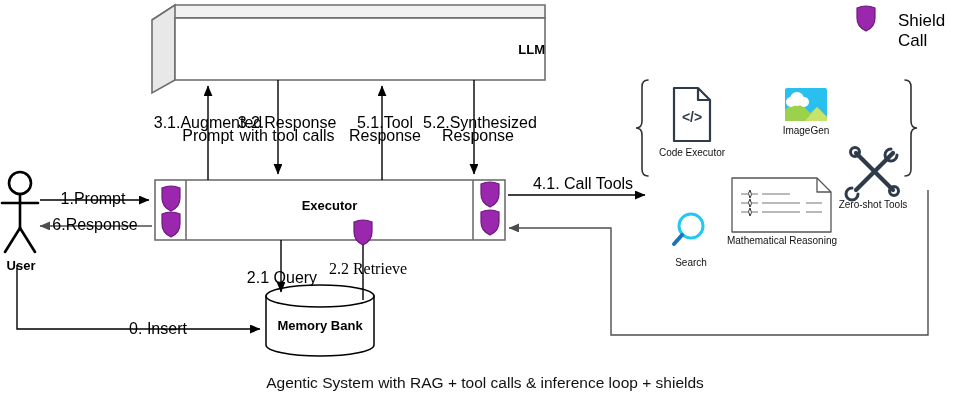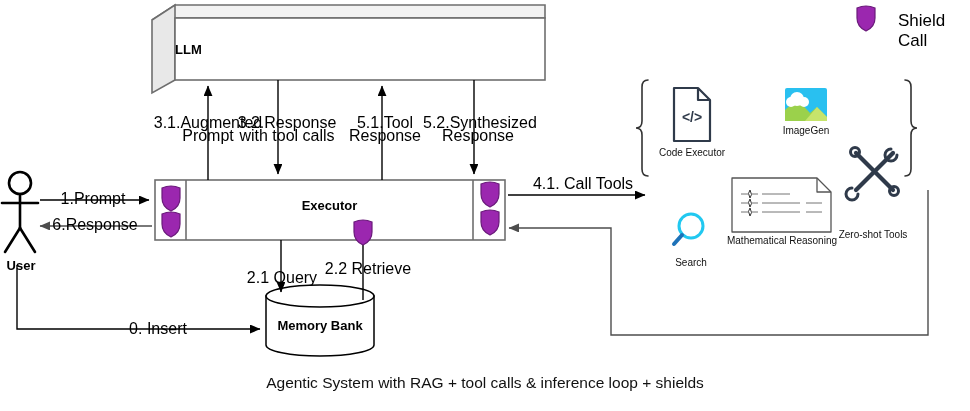--- a/index.html
+++ b/index.html
@@ -145,21 +145,21 @@
       <path d="M481,212 q9,-4 18,0 l0,10 q0,9 -9,13 q-9,-4 -9,-13 Z" fill="#9B27AF" stroke="#6A1B7A" stroke-width="1.2"></path>
     </g>
     <g>
       <path d="M354,222 q9,-4 18,0 l0,10 q0,9 -9,13 q-9,-4 -9,-13 Z" fill="#9B27AF" stroke="#6A1B7A" stroke-width="1.2"></path>
     </g>
     <g>
       <path d="M857,8 q9,-4 18,0 l0,10 q0,9 -9,13 q-9,-4 -9,-13 Z" fill="#9B27AF" stroke="#6A1B7A" stroke-width="1.2"></path>
     </g>
   </svg>
 
-  <div class="abs ttl" style="left:175px;top:42px;width:370px;text-align:left;">LLM</div>
+  <div class="abs ttl" style="left:175px;top:42px;width:370px;text-align:right;">LLM</div>
 
   <div class="abs ttl" style="left:186px;top:198px;width:287px;text-align:center;">Executor</div>
 
   <div class="abs ttl" style="left:266px;top:318px;width:108px;text-align:center;">Memory Bank</div>
 
   <div class="abs ttl" style="left:0px;top:258px;width:42px;text-align:center;">User</div>
 
 
   <div class="lbl" style="left:140px;top:116px;width:136px;">3.1.Augmented
 Prompt</div>
@@ -167,32 +167,32 @@
 with tool calls</div>
   <div class="lbl" style="left:340px;top:116px;width:90px;">5.1.Tool
 Response</div>
   <div class="lbl" style="left:423px;top:116px;width:110px;">5.2.Synthesized
 Response</div>
 
   <div class="lbl" style="left:45px;top:192px;width:96px;">1.Prompt</div>
   <div class="lbl" style="left:45px;top:218px;width:100px;">6.Response</div>
 
   <div class="lbl" style="left:238px;top:250px;width:88px;margin-top:21px;">2.1 Query</div>
-  <div class="lbl" style="left:324px;top:262px;width:88px;">2.2 Retrieve</div>
+  <div class="lbl" style="left:324px;top:262px;width:88px;font-family:Liberation Serif, serif;">2.2 Retrieve</div>
 
   <div class="lbl" style="left:93px;top:322px;width:130px;">0. Insert</div>
 
   <div class="lbl" style="left:528px;top:177px;width:110px;">4.1. Call Tools</div>
 
 
   <div class="icon-lbl" style="left:640px;top:146px;width:104px;">Code Executor</div>
   <div class="icon-lbl" style="left:764px;top:124px;width:84px;">ImageGen</div>
   <div class="icon-lbl" style="left:658px;top:256px;width:66px;">Search</div>
   <div class="icon-lbl" style="left:726px;top:234px;width:112px;">Mathematical
 Reasoning</div>
-  <div class="icon-lbl" style="left:838px;top:198px;width:70px;margin-top:30px;">Zero-shot
+  <div class="icon-lbl" style="left:838px;top:198px;width:70px;">Zero-shot
 Tools</div>
 
   <div class="abs" style="left:882px;top:11px;font-size:17px;margin-left:16px;">Shield Call</div>
 
   <div class="cap">Agentic System with RAG + tool calls &amp; inference loop + shields</div>
 
 </div>
 
 </body></html>

